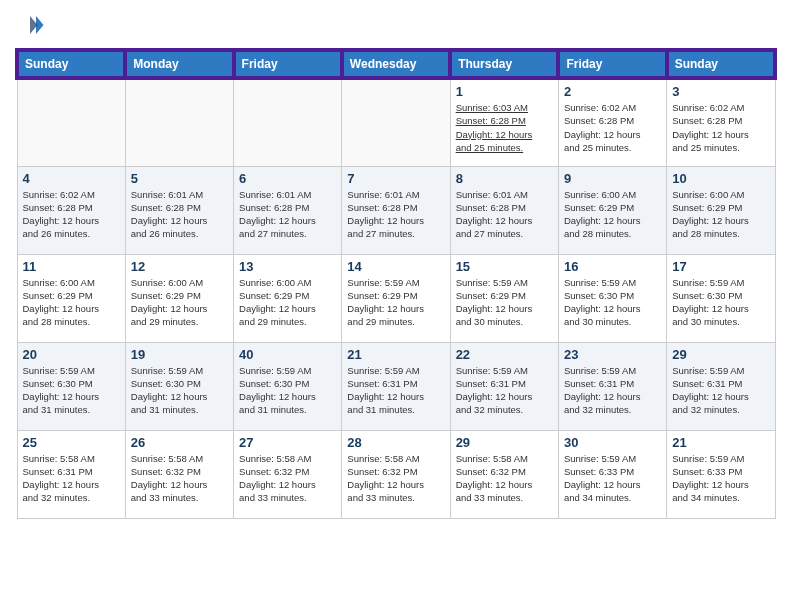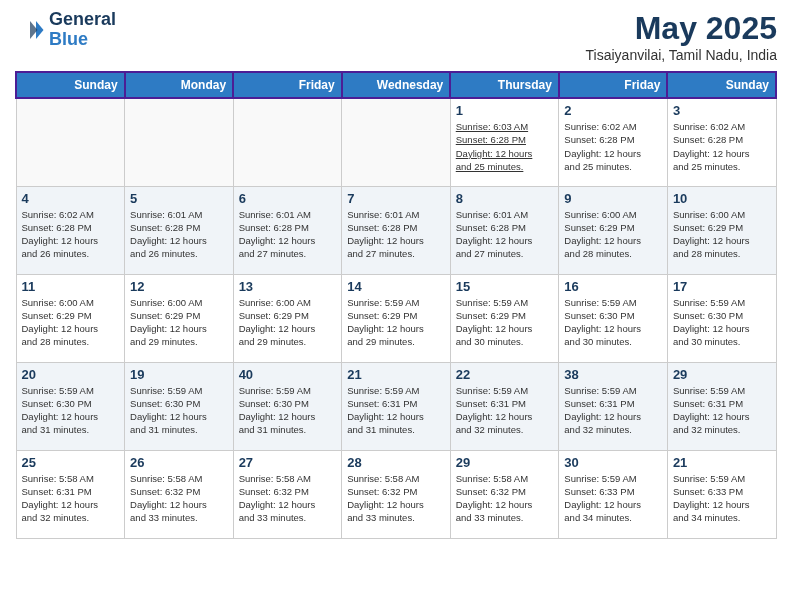--- a/index.html
+++ b/index.html
@@ -50,22 +50,22 @@
       width: 100%;
       border-collapse: collapse;
       border: 1px solid #ccc;
     }
     .calendar th {
       background: #2e7bc4;
       color: #fff;
       font-size: 12px;
       font-weight: bold;
       padding: 5px 6px;
-      text-align: right;
-      border: 2px solid #4c1d95;
+      text-align: left;
+      border: 4px solid #4c1d95;
     }
     .calendar td {
       border: 1px solid #ccc;
       vertical-align: top;
       padding: 4px 5px;
       width: calc(100%/7);
       min-height: 80px;
       height: 88px;
       background: #fff;
     }
@@ -89,28 +89,20 @@
   </style>
 </head>
 <body>
 
 <div class="header">
   <div class="logo">
     <svg class="logo-icon" viewBox="0 0 40 40">
       <polygon points="28,8 38,20 28,32" fill="#2e7bc4"></polygon>
       <polygon points="20,8 30,20 20,32" fill="#1a3a5c" opacity="0.7"></polygon>
     </svg>
-    <div class="logo-text">
-      <div>General</div>
-      <div><span>Blue</span></div>
-    </div>
-  </div>
-  <div class="title-block">
-    <div class="month-title">May 2025</div>
-    <div class="location-title">Tisaiyanvilai, Tamil Nadu, India</div>
   </div>
 </div>
 
 <table class="calendar">
   <thead>
     <tr>
     <th>Sunday</th>
         <th>Monday</th>
         <th>Friday</th>
         <th>Wednesday</th>
@@ -279,21 +271,21 @@
 and 31 minutes.</div>
         </td>
         <td>
           <div class="day-number">22</div>
           <div class="day-info" style="white-space: pre-line;">Sunrise: 5:59 AM
 Sunset: 6:31 PM
 Daylight: 12 hours
 and 32 minutes.</div>
         </td>
         <td>
-          <div class="day-number">38</div>
+          <div class="day-number">23</div>
           <div class="day-info" style="white-space: pre-line;">Sunrise: 5:59 AM
 Sunset: 6:31 PM
 Daylight: 12 hours
 and 32 minutes.</div>
         </td>
         <td>
           <div class="day-number">29</div>
           <div class="day-info" style="white-space: pre-line;">Sunrise: 5:59 AM
 Sunset: 6:31 PM
 Daylight: 12 hours

